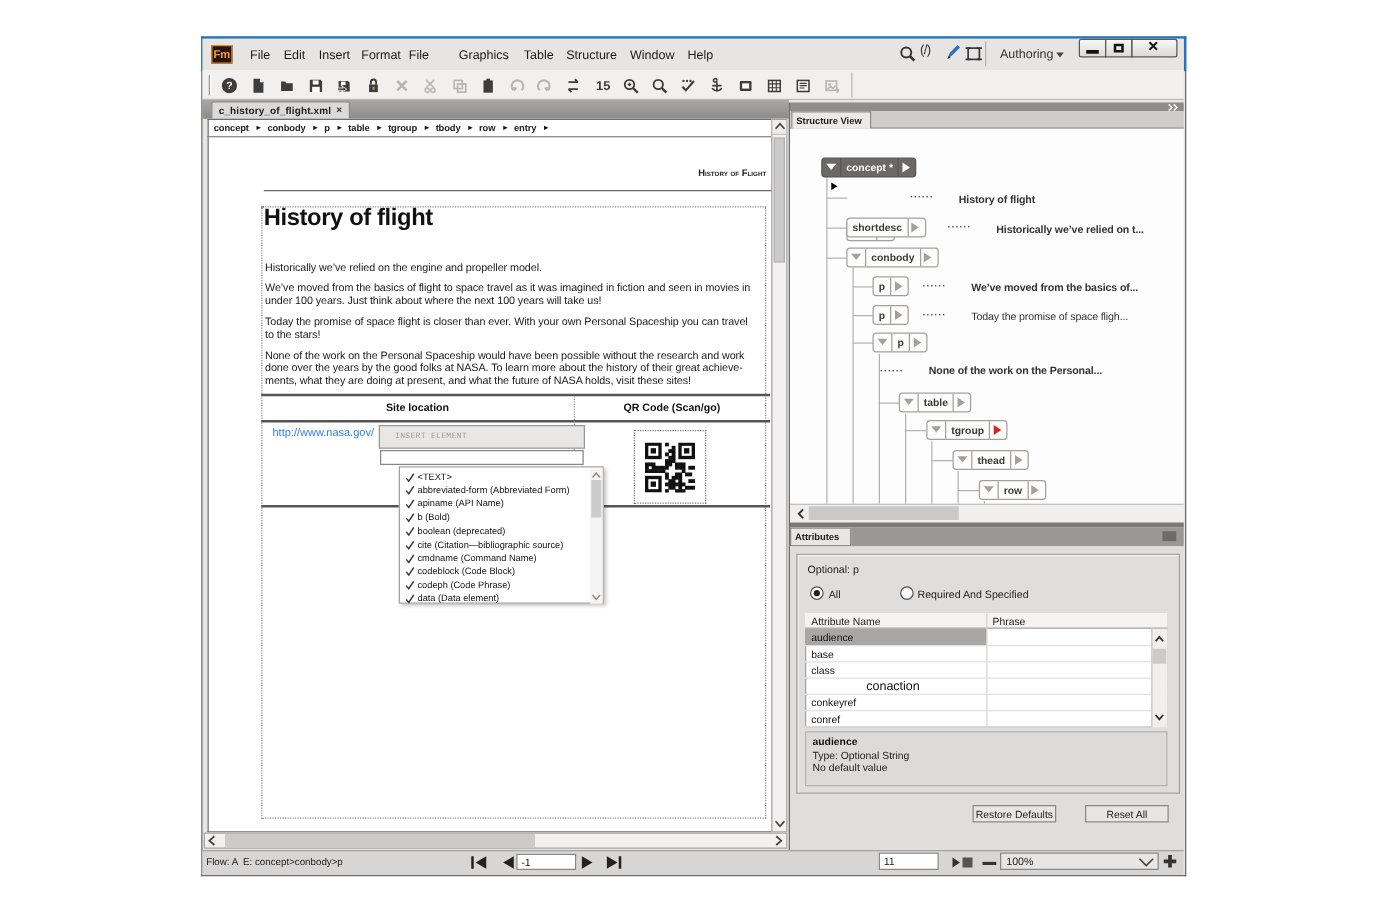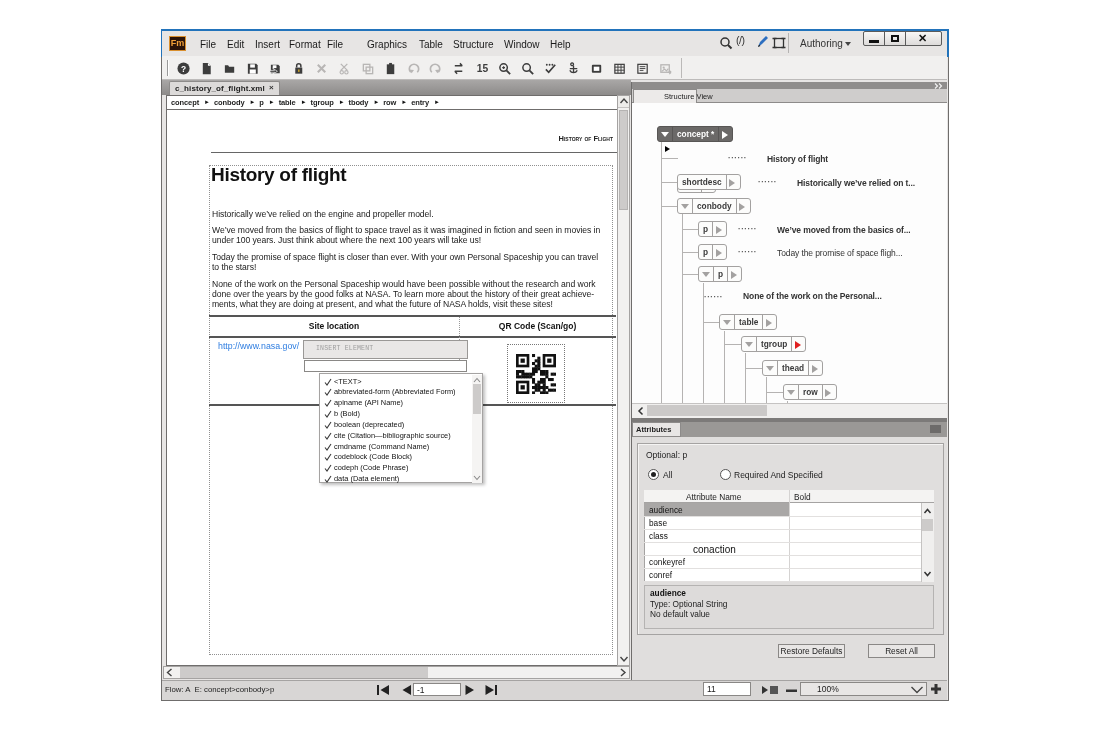--- a/index.html
+++ b/index.html
@@ -330,21 +330,21 @@
       <path d="M2 101 L5 104.5 L8 101" stroke="#8a8a8a" stroke-width="1.1" fill="none"></path>
     </svg>
   </div>
 
 <div class="ab" style="left:632px;top:82px;width:315px;height:7px;background:#8f8d8c;"></div>
 <svg class="ab" style="left:934px;top:82.5px;z-index:2;" width="12" height="6">
     <path d="M1 0.5 L3.5 3 L1 5.5 M5 0.5 L7.5 3 L5 5.5" stroke="#f2f2f2" stroke-width="1.2" fill="none"></path>
   </svg>
 <div class="ab" style="left:632px;top:89px;width:315px;height:14px;background:#cfcdcc;border-bottom:1px solid #8d8b8a;"></div>
 <div class="ab" style="left:633px;top:89px;width:64px;height:14px;background:#eceae9;border:1px solid #8d8b8a;border-bottom:none;"></div>
-<div class="ab" style="left:664px;top:91.5px;font-size:7.5px;font-weight:normal;color:#222;z-index:2;">Structure View</div>
+<div class="ab" style="left:637px;top:91.5px;font-size:7.5px;font-weight:bold;color:#222;z-index:2;">Structure View</div>
 <div class="ab" style="left:632px;top:103px;width:315px;height:300px;background:#fdfdfd;"></div>
 <div class="ab" id="tree" style="left:632px;top:103px;width:315px;height:300px;z-index:2;">
     <div class="ab" style="left:29px;top:39px;width:1px;height:261px;background:#b5b3b2;"></div>
     <div class="ab" style="left:50px;top:111px;width:1px;height:189px;background:#b5b3b2;"></div>
     <div class="ab" style="left:71px;top:180px;width:1px;height:120px;background:#b5b3b2;"></div>
     <div class="ab" style="left:92px;top:228px;width:1px;height:72px;background:#b5b3b2;"></div>
     <div class="ab" style="left:113px;top:250px;width:1px;height:50px;background:#b5b3b2;"></div>
     <div class="ab" style="left:134px;top:274px;width:1px;height:26px;background:#b5b3b2;"></div>
     <div class="ab" style="left:155px;top:298px;width:1px;height:2px;background:#b5b3b2;"></div>
     <div class="ab" style="left:29px;top:55px;width:17px;height:1px;background:#b5b3b2;"></div>
@@ -438,22 +438,22 @@
 
 <div class="ab" style="left:648px;top:469px;width:11px;height:11px;border:1px solid #555;border-radius:50%;background:#fff;"></div>
 <div class="ab" style="left:651px;top:472px;width:5px;height:5px;border-radius:50%;background:#222;"></div>
 <div class="ab" style="left:663px;top:470px;font-size:8.5px;color:#222;">All</div>
 <div class="ab" style="left:720px;top:469px;width:11px;height:11px;border:1px solid #555;border-radius:50%;background:#fff;"></div>
 <div class="ab" style="left:734px;top:470px;font-size:8.5px;color:#222;">Required And Specified</div>
 
 <div class="ab" style="left:644px;top:490px;width:290px;height:92px;background:#fff;border:1px solid #a5a3a2;"></div>
 <div class="ab" style="left:644px;top:490px;width:290px;height:13px;background:#f4f3f2;border-bottom:1px solid #a5a3a2;"></div>
 <div class="ab" style="left:789px;top:490px;width:1px;height:92px;background:#d5d3d2;"></div>
-<div class="ab" style="left:686px;top:492px;font-size:8.3px;color:#222;z-index:2;">Attribute Name</div>
-<div class="ab" style="left:794px;top:492px;font-size:8.3px;color:#222;z-index:2;">Bold</div>
+<div class="ab" style="left:649px;top:492px;font-size:8.3px;color:#222;z-index:2;">Attribute Name</div>
+<div class="ab" style="left:794px;top:492px;font-size:8.3px;color:#222;z-index:2;">Phrase</div>
 <div class="ab" id="attrrows" style="left:644px;top:503px;width:290px;z-index:1;">
     <div class="ab" style="left:0;top:0px;width:145px;height:13px;background:#a9a7a6;"></div>
     <div class="ab" style="left:5px;top:2px;font-size:8.3px;color:#111;">audience</div>
     <div class="ab" style="left:0;top:13px;width:290px;height:1px;background:#e2e0df;"></div>
     <div class="ab" style="left:5px;top:15px;font-size:8.3px;color:#111;">base</div>
     <div class="ab" style="left:0;top:26px;width:290px;height:1px;background:#e2e0df;"></div>
     <div class="ab" style="left:5px;top:28px;font-size:8.3px;color:#111;">class</div>
     <div class="ab" style="left:0;top:39px;width:290px;height:1px;background:#e2e0df;"></div>
     <div class="ab" style="left:5px;top:41px;font-size:10px;color:#111;margin-left:44px;">conaction</div>
     <div class="ab" style="left:0;top:52px;width:290px;height:1px;background:#e2e0df;"></div>
@@ -490,19 +490,19 @@
   <path d="M1.5 1 L1.5 11 L10 6 Z" fill="#222"></path>
   <path d="M21.5 1 L21.5 11 L30 6 Z" fill="#222"></path>
     <rect x="31" y="1" width="2" height="10" fill="#222"></rect>
 </svg>
 <div class="ab" style="left:703px;top:682px;width:48px;height:14px;background:#fff;border:1px solid #8a8886;z-index:2;font-size:8.5px;color:#222;padding-left:3px;line-height:13px;">11</div>
 <svg class="ab" style="left:760px;top:683px;z-index:2;" width="40" height="14">
   <path d="M2 3 L8 7 L2 11 Z" fill="#333"></path>
   <rect x="10" y="3" width="8" height="8" fill="#555"></rect>
   <rect x="26" y="6.5" width="11" height="2.5" fill="#333"></rect>
 </svg>
-<div class="ab" style="left:800px;top:682px;width:127px;height:14px;background:#e8e6e5;border:1px solid #8a8886;z-index:2;font-size:8.5px;color:#222;padding-left:16px;line-height:12px;">100%</div>
+<div class="ab" style="left:800px;top:682px;width:127px;height:14px;background:#e8e6e5;border:1px solid #8a8886;z-index:2;font-size:8.5px;color:#222;padding-left:4px;line-height:12px;">100%</div>
 <svg class="ab" style="left:910px;top:686px;z-index:3;" width="14" height="8">
     <path d="M1.5 1 L7 6.5 L12.5 1" stroke="#444" stroke-width="1.4" fill="none"></path>
   </svg>
 <svg class="ab" style="left:929px;top:682px;z-index:2;" width="14" height="14">
   <path d="M7 2 L7 12 M2 7 L12 7" stroke="#333" stroke-width="3"></path>
 </svg>
 
 </body></html>

